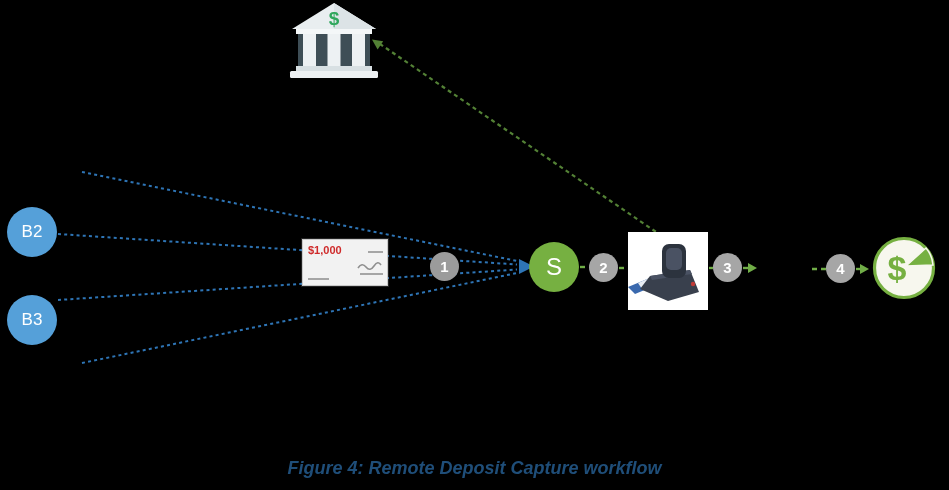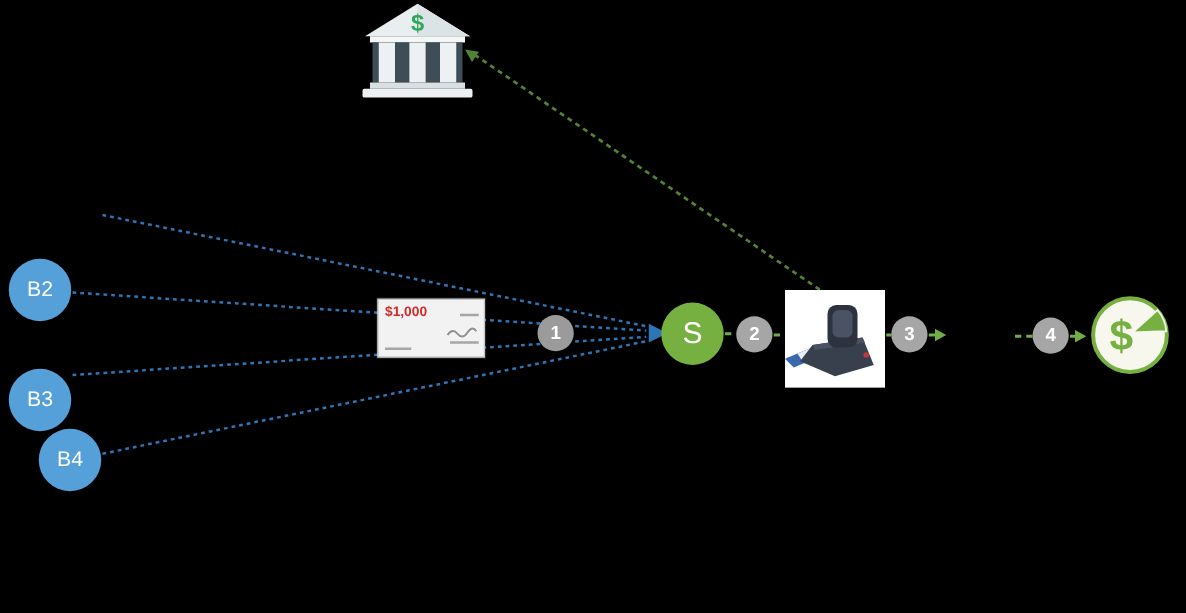--- a/index.html
+++ b/index.html
@@ -85,23 +85,20 @@
       <rect x="2" y="68" width="88" height="7" rx="1.5" fill="#EDF1F3"></rect>
     </svg>
   </div>
 
   <div class="node branch b2">
       <span>B2</span>
     </div>
   <div class="node branch b3">
       <span>B3</span>
     </div>
-  <div class="node branch b4">
-      <span>B4</span>
-    </div>
 
   <div class="check">
     <div class="amount">$1,000</div>
     <div class="ln ln-a"></div>
     <svg width="25" height="10" viewBox="0 0 25 10">
       <path d="M1,7 Q5,1 9,6 T17,5 T24,4" stroke="#8F8F8F" stroke-width="1.6" fill="none"></path>
     </svg>
     <div class="ln ln-s"></div>
     <div class="ln ln-b"></div>
   </div>
@@ -137,14 +134,15 @@
     </div>
 
   <div class="fees">
     <svg width="66" height="66" viewBox="0 0 66 66">
       <circle cx="33" cy="33" r="29.5" fill="#F7F7EE" stroke="#76B041" stroke-width="3.2"></circle>
       <path d="M35,31 L55,13 A29.5,29.5 0 0 1 62,30 Z" fill="#76B041" stroke="#F7F7EE" stroke-width="1.5"></path>
       <text x="26" y="45" text-anchor="middle" font-size="34" font-weight="bold" fill="#76B041" font-family="Liberation Sans, sans-serif">$</text>
     </svg>
   </div>
 
+  <div class="caption">Figure 4: Remote Deposit Capture workflow</div>
 
 </div>
 
 </body></html>

